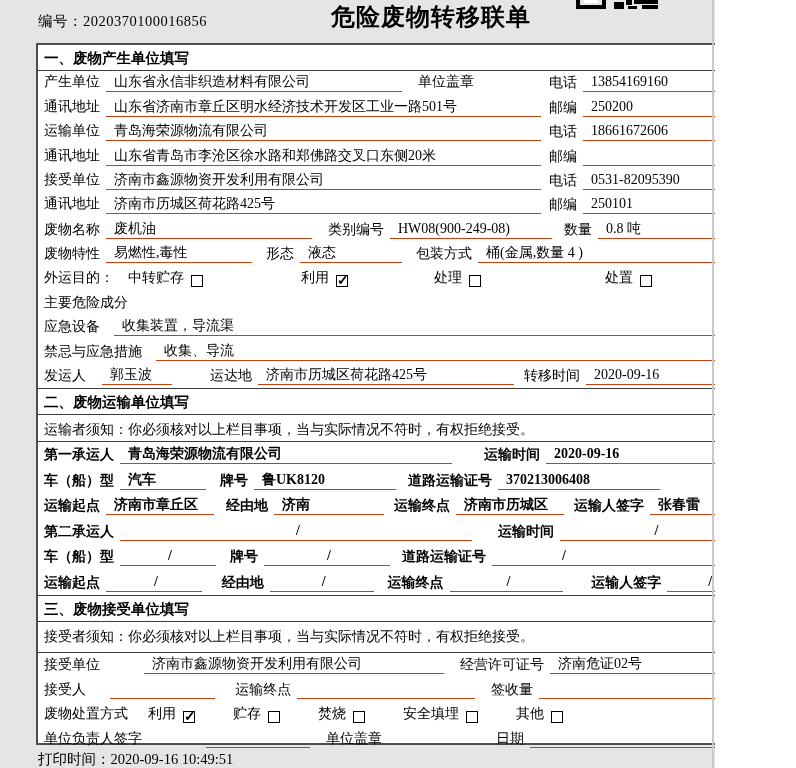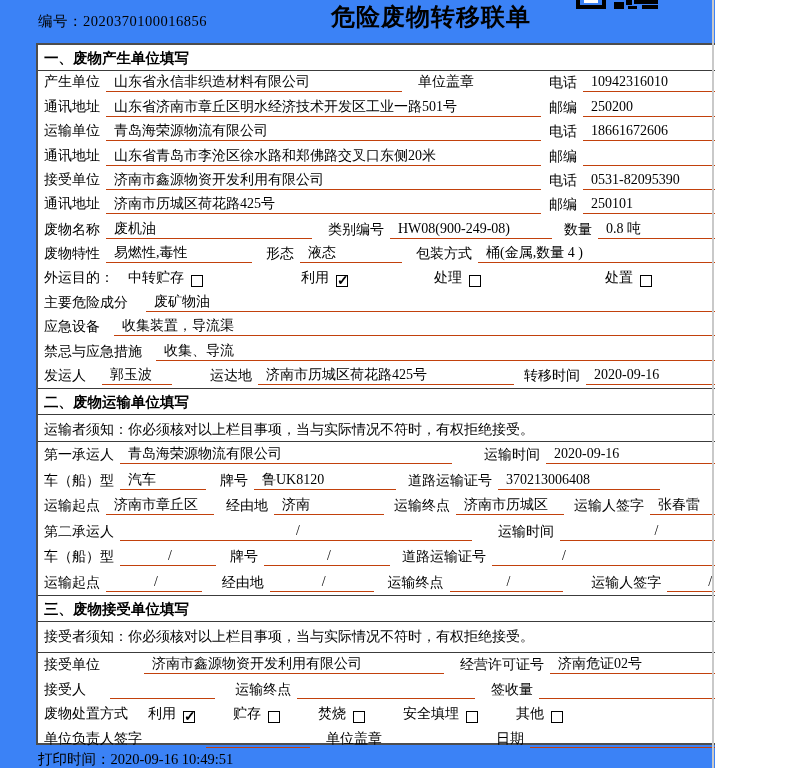--- a/index.html
+++ b/index.html
@@ -1,32 +1,32 @@
 <!DOCTYPE html>
 <html><head>
 <meta charset="utf-8">
 <style>
   html,body{margin:0;padding:0;background:#fff;}
-  .page{position:relative;width:715px;height:768px;background:#3b82f6;overflow:hidden;
+  .page{position:relative;width:715px;height:768px;background:#e5e5e5;overflow:hidden;
         font-family:"Liberation Serif","DejaVu Serif",serif;color:#000;font-size:14px;}
   .serial{position:absolute;left:38px;top:12px;font-size:14.5px;letter-spacing:.5px;}
   .title{position:absolute;left:331px;top:1px;margin:0;font-size:24px;font-weight:700;
          font-family:"Liberation Sans","DejaVu Sans",sans-serif;letter-spacing:1px;}
   .qr{position:absolute;left:576px;top:0;}
   .page-edge{position:absolute;right:1px;top:0;width:2px;height:768px;background:#c9c9c9;}
 
   .formtable{position:absolute;left:36px;top:43px;width:721px;height:702px;
              border:2px solid #4d4d4d;box-sizing:border-box;background:#fff;}
   .sec-h{font-family:"Liberation Sans","DejaVu Sans",sans-serif;font-weight:700;font-size:14.5px;
          padding:4px 0 0 6px;height:21px;box-sizing:content-box;border-bottom:1.5px solid #3c3c3c;}
   .sec-h.mid{border-top:1.5px solid #3c3c3c;}
   .notice{font-size:14px;padding:6px 6px 0 6px;border-bottom:1.5px solid #3c3c3c;box-sizing:border-box;}
   .row{display:flex;align-items:flex-end;padding:0 6px 3px 6px;box-sizing:border-box;}
   .s1 .row{height:24.38px;}
-  .s2 .row{height:25.5px;}
+  .s2 .row{height:25.5px;font-weight:bold;}
   .s3 .row{height:24.5px;}
   .lb{white-space:nowrap;line-height:18px;padding-right:6px;}
   .uv{border-bottom:1px solid #c2410c;line-height:18px;padding:0 4px 0 8px;
       white-space:nowrap;overflow:hidden;box-sizing:border-box;}
   .fill{flex:1;}
   .lhalf{display:flex;width:505px;flex:0 0 505px;box-sizing:border-box;}
   .opt{display:flex;align-items:flex-end;line-height:18px;white-space:nowrap;}
   .cb{display:inline-block;width:12px;height:12px;border:1.2px solid #000;margin-left:7px;
       position:relative;box-sizing:border-box;background:#fff;}
   .cb.checked::after{content:"✓";position:absolute;left:0px;top:-4px;font-size:14px;font-weight:700;}
@@ -59,21 +59,21 @@
     <div class="s1">
       <div class="sec-h">一、废物产生单位填写</div>
 
       <div class="row">
         <div class="lhalf">
           <span class="lb">产生单位</span>
           <span class="uv" style="width:296px">山东省永信非织造材料有限公司</span>
           <span class="lb" style="margin-left:16px">单位盖章</span>
         </div>
         <span class="lb">电话</span>
-        <span class="uv fill">10942316010</span>
+        <span class="uv fill">13854169160</span>
       </div>
 
       <div class="row">
         <div class="lhalf">
           <span class="lb">通讯地址</span>
           <span class="uv fill" style="margin-right:8px">山东省济南市章丘区明水经济技术开发区工业一路501号</span>
         </div>
         <span class="lb">邮编</span>
         <span class="uv fill">250200</span>
       </div>
@@ -147,21 +147,20 @@
             <span class="cb"></span>
           </span>
         <span class="opt" style="margin-left:124px">
             <span>处置</span>
             <span class="cb"></span>
           </span>
       </div>
 
       <div class="row">
         <span class="lb" style="padding-right:18px">主要危险成分</span>
-        <span class="uv fill">废矿物油</span>
       </div>
 
       <div class="row">
         <span class="lb" style="padding-right:14px">应急设备</span>
         <span class="uv fill">收集装置，导流渠</span>
       </div>
 
       <div class="row">
         <span class="lb" style="padding-right:14px">禁忌与应急措施</span>
         <span class="uv fill">收集、导流</span>

